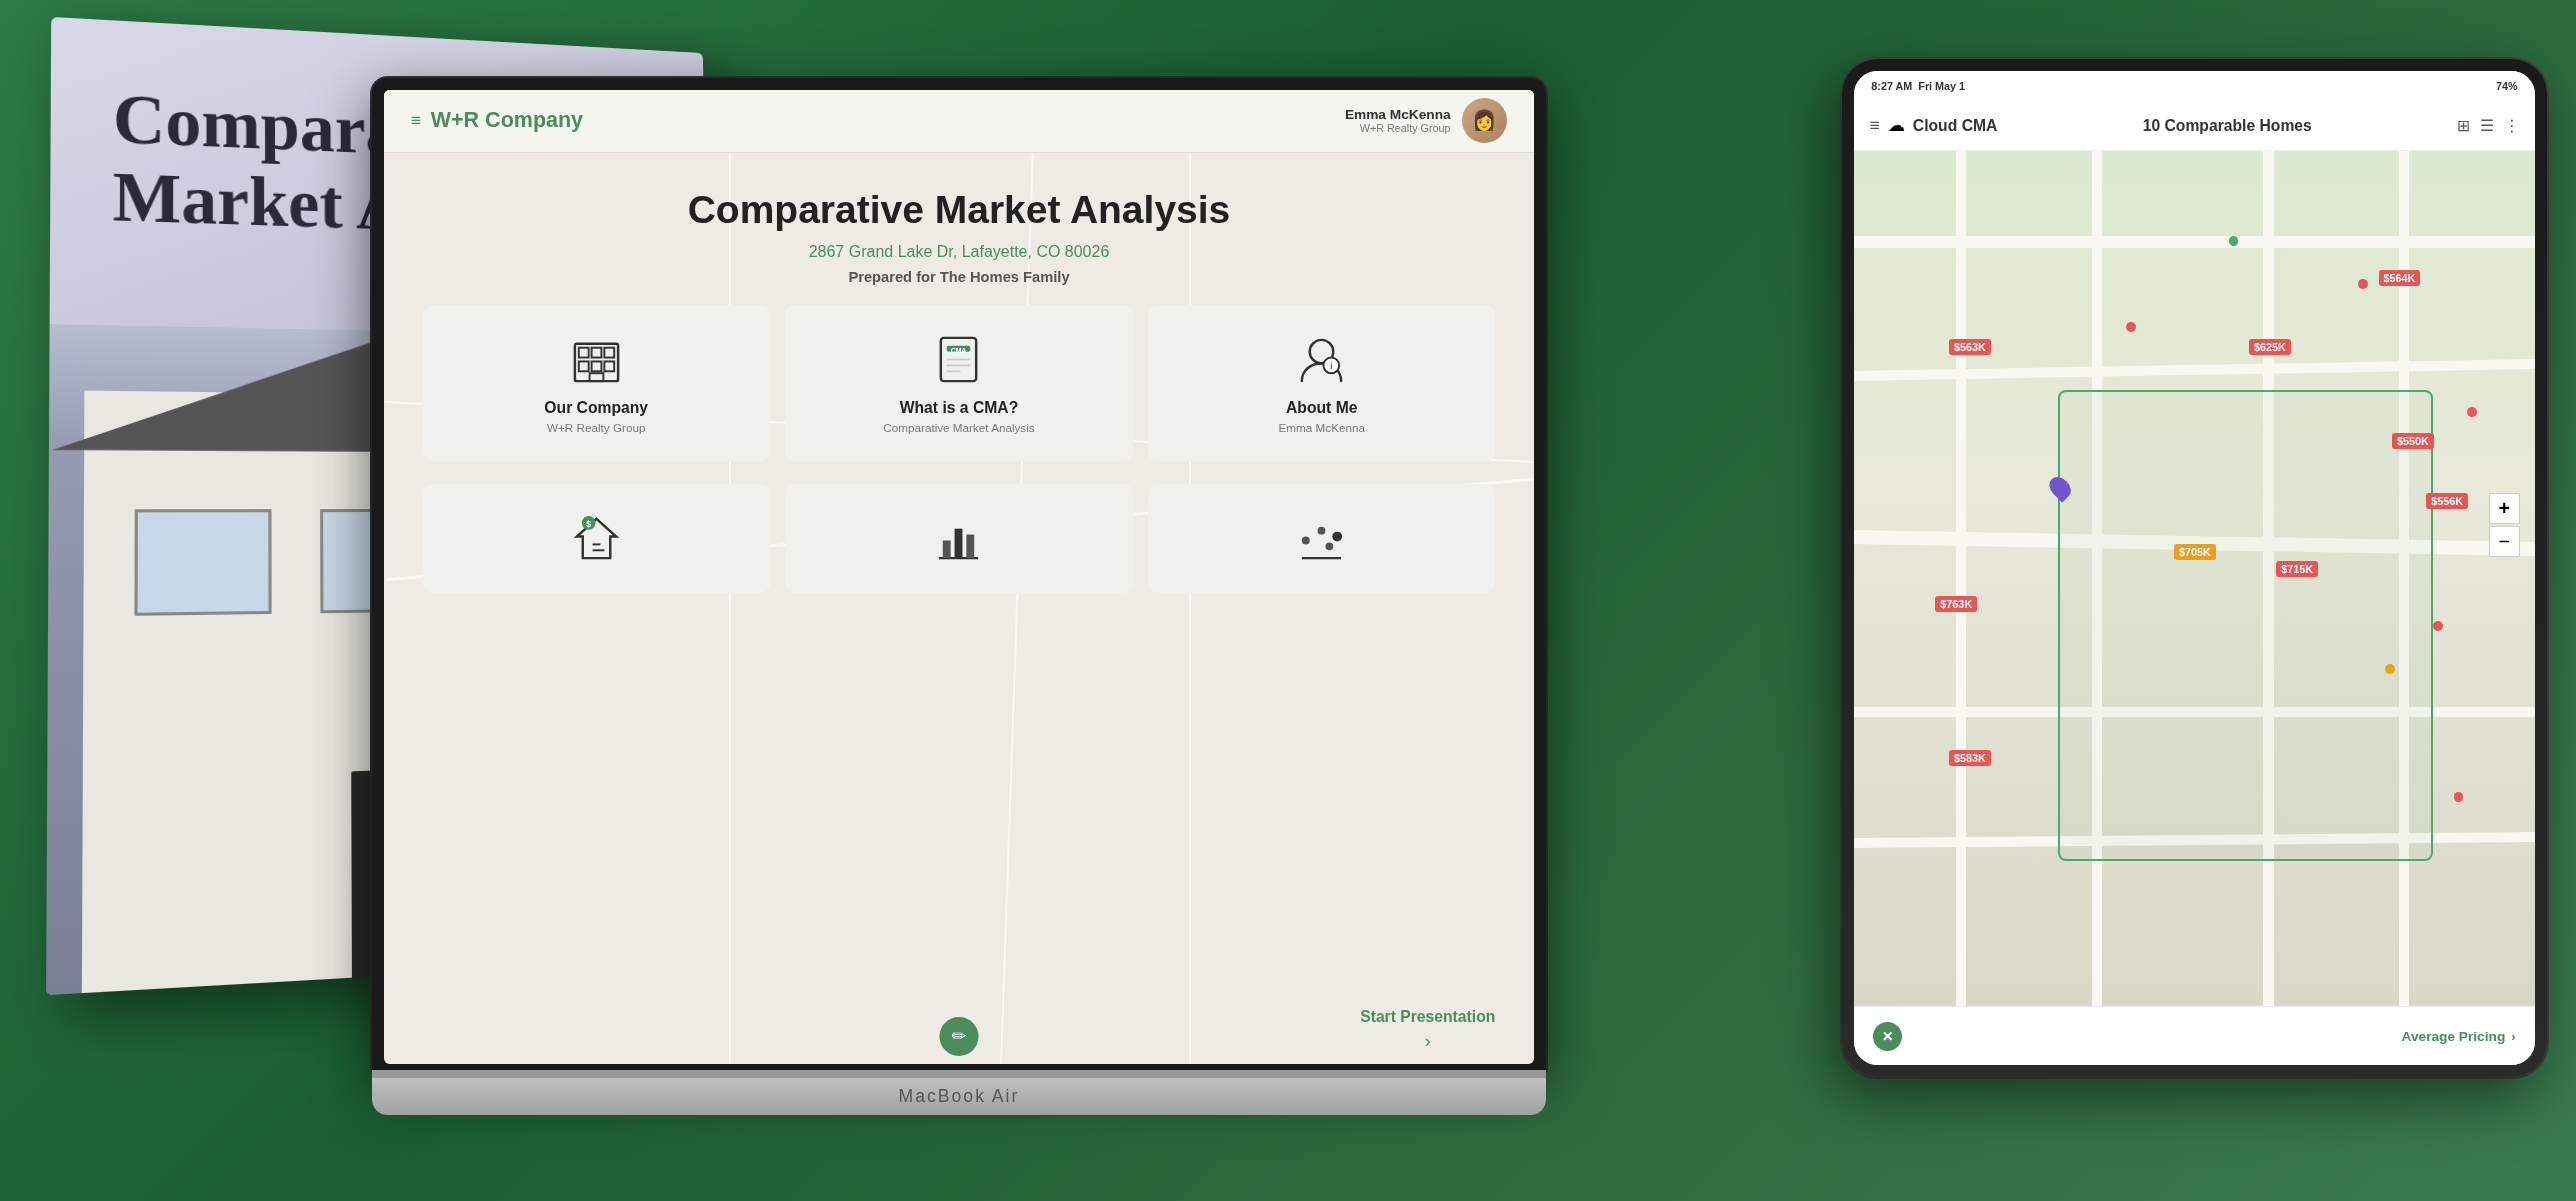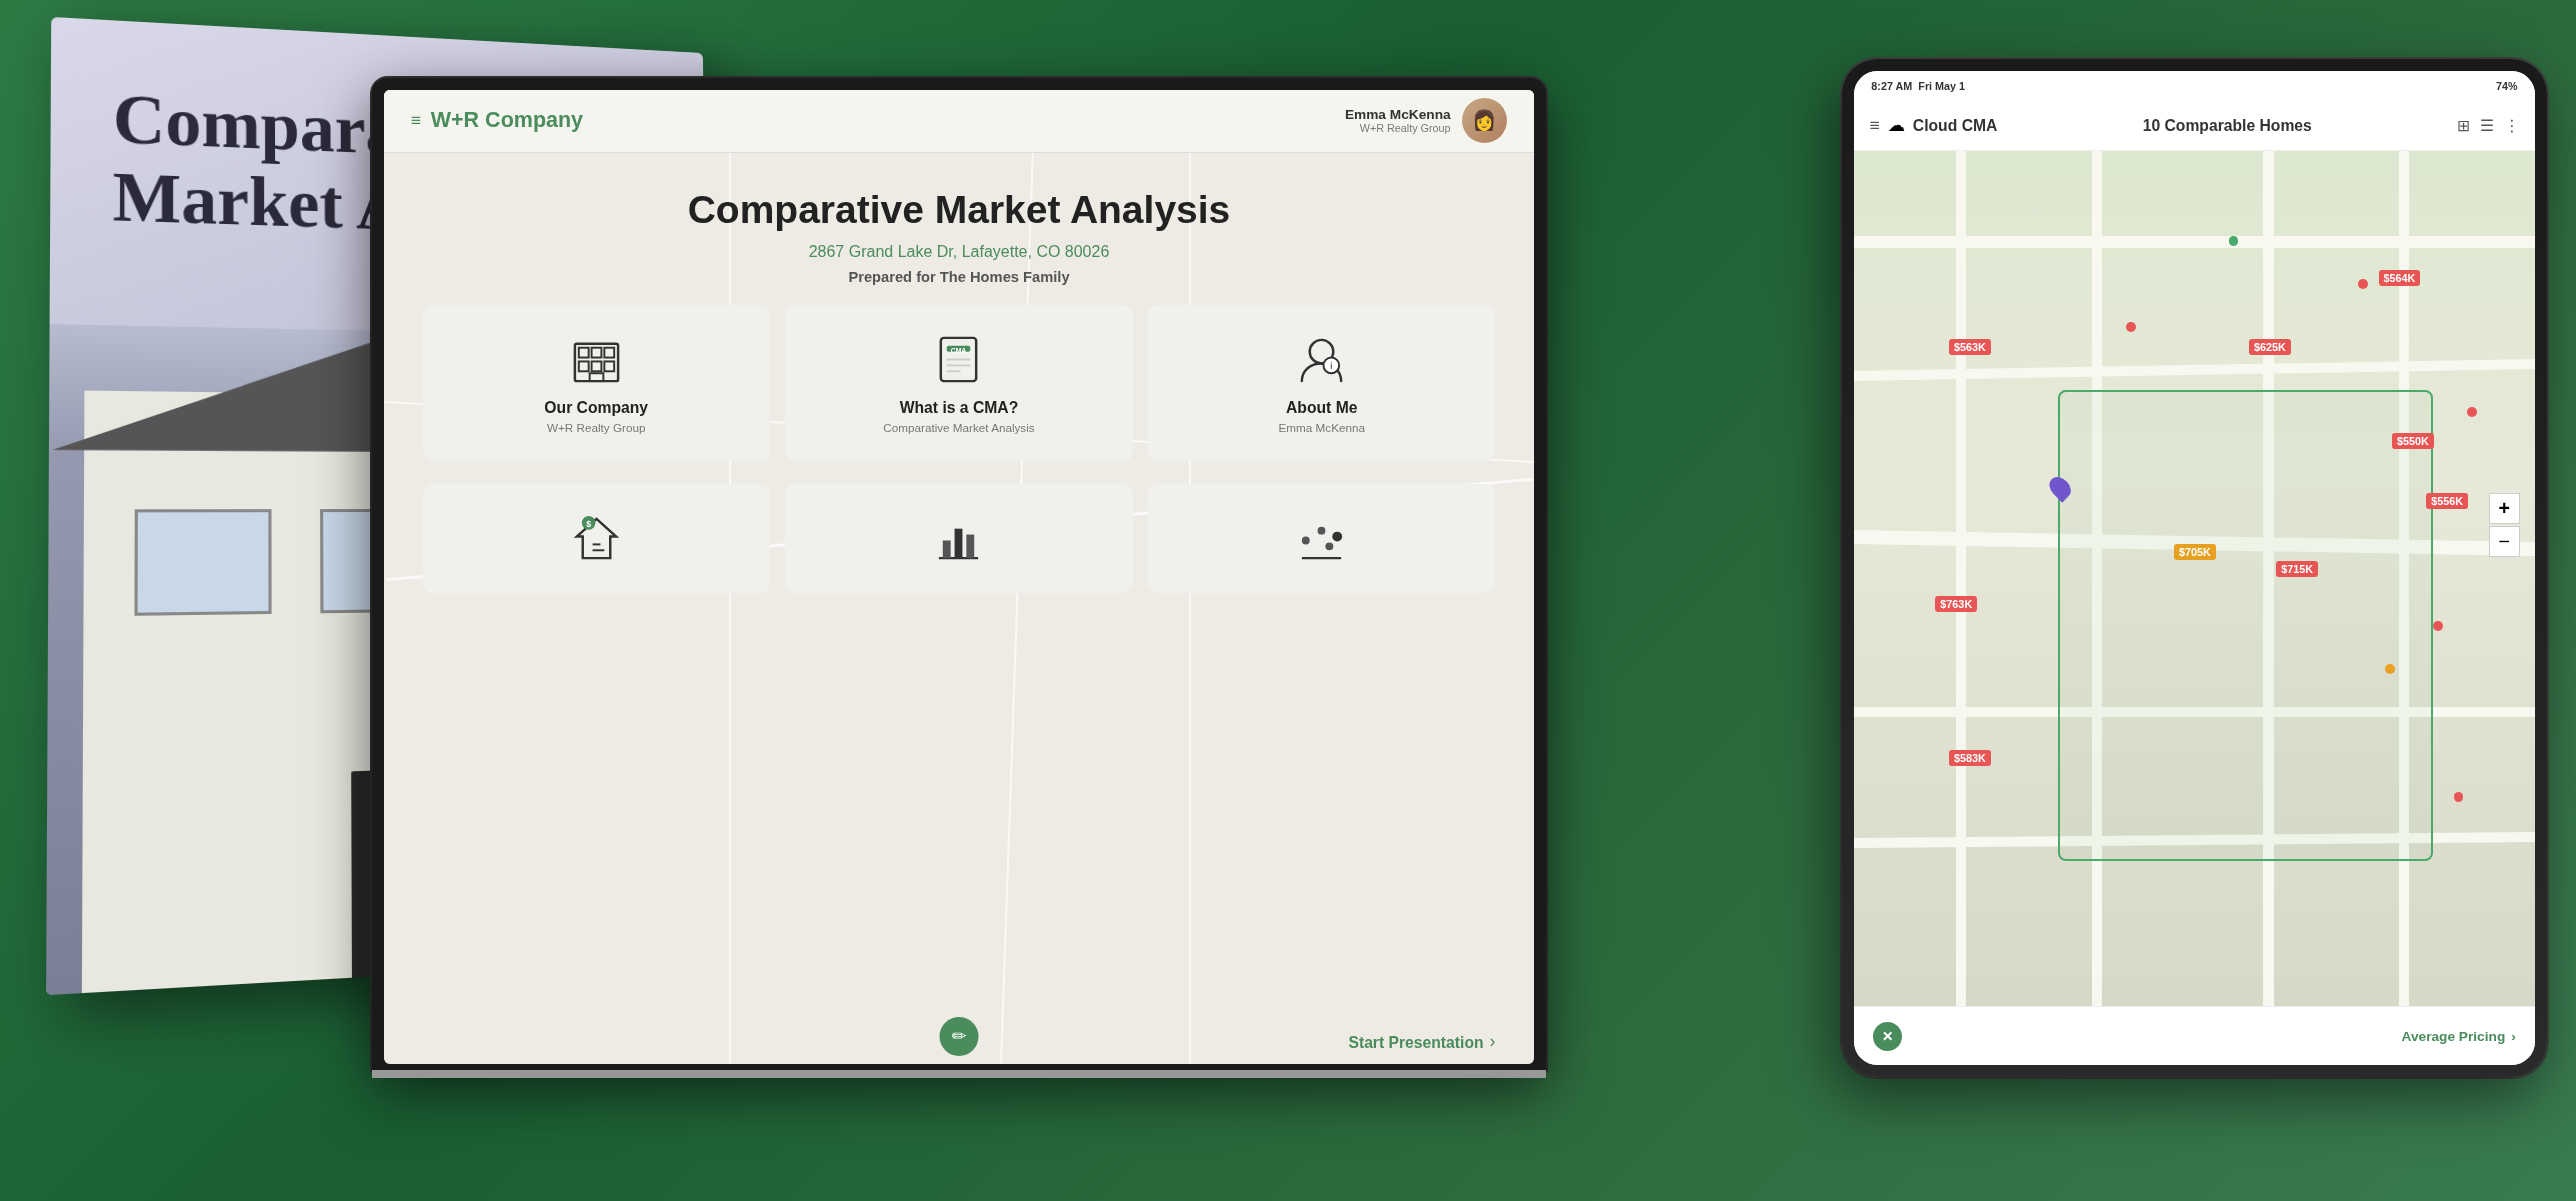--- a/index.html
+++ b/index.html
@@ -302,22 +302,23 @@
       color: #777;
       text-align: center;
       margin-top: -7.8px;
     }
 
     .screen-bottom-bar {
       position: absolute;
       bottom: 11.7px;
       right: 39px;
       display: flex;
-      align-items: flex-end;
+      align-items: center;
       gap: 5.9px;
+      flex-direction: column;
     }
     .start-btn-text {
       font-size: 15.7px;
       color: #4a8c5c;
       font-weight: 600;
     }
     .start-btn-arrow {
       font-size: 17.6px;
       color: #4a8c5c;
     }
@@ -672,20 +673,23 @@
 
       <div class="edit-fab">✏</div>
 
       <div class="screen-bottom-bar">
         <span class="start-btn-text">Start Presentation</span>
         <span class="start-btn-arrow">›</span>
       </div>
     </div>
   </div>
   <div class="laptop-hinge"></div>
+  <div class="laptop-body">
+    <span class="laptop-label">MacBook Air</span>
+  </div>
 </div>
 
 <div class="tablet-wrap">
   <div class="tablet-body">
     <div class="tablet-screen">
 
       <div class="tablet-status-bar">
         <span>
           <span>8:27 AM</span>&nbsp;
           <span>Fri May 1</span>

